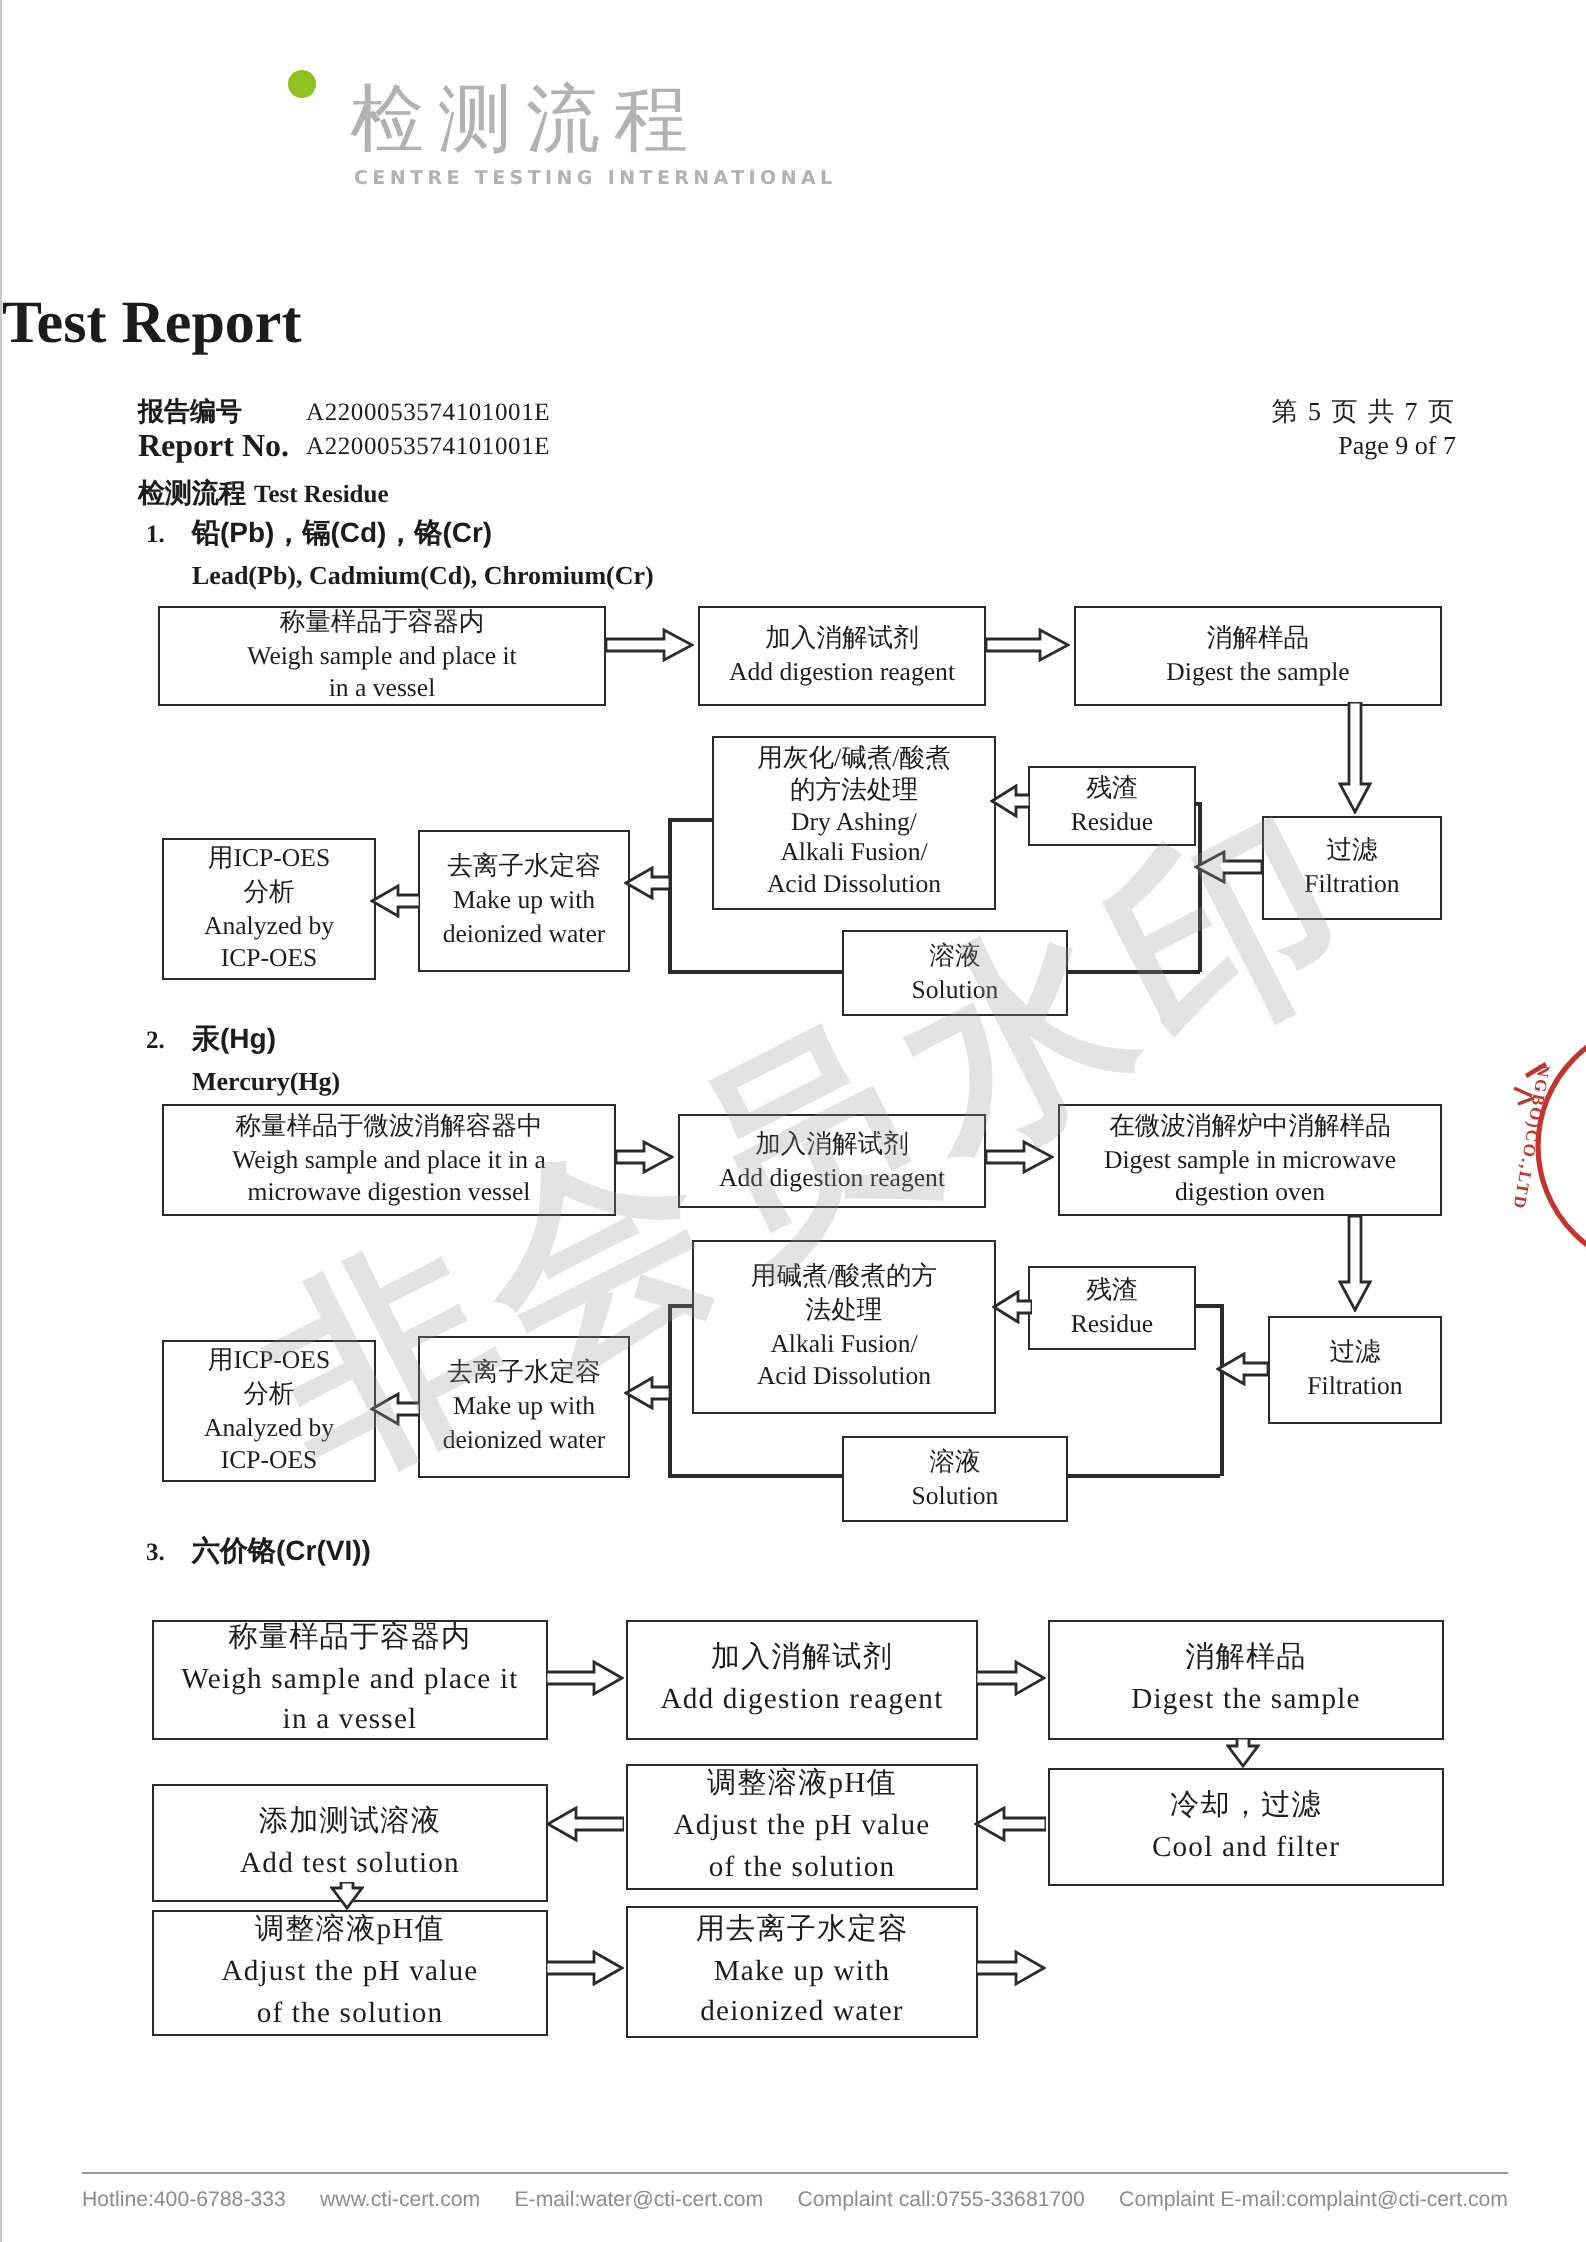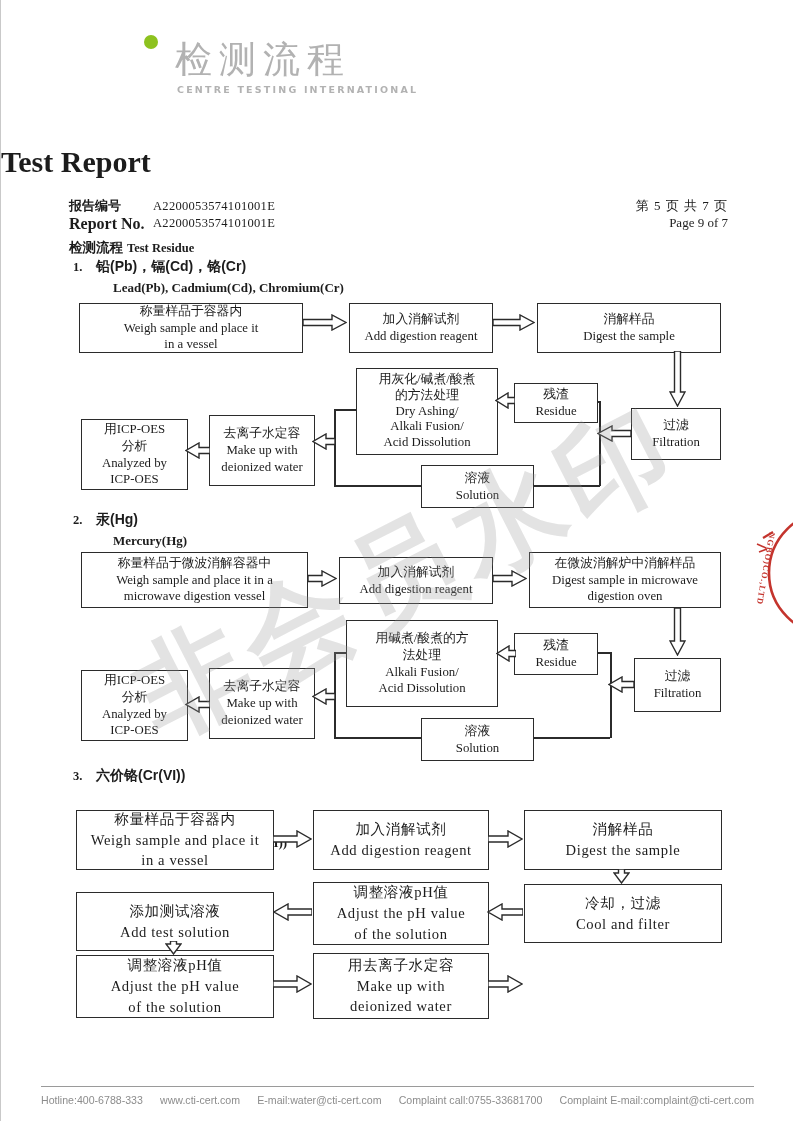--- a/index.html
+++ b/index.html
@@ -27,21 +27,21 @@
     font-family:"Liberation Sans",sans-serif;white-space:nowrap;}
   .meta-label.en{font-family:"Liberation Serif",serif;font-size:16px;}
   .meta-value{position:absolute;left:152px;font-size:12.5px;white-space:nowrap;letter-spacing:.3px;}
   .meta-right{position:absolute;right:66px;text-align:right;font-size:13px;white-space:nowrap;letter-spacing:1px;}
   
   .proc-head{position:absolute;left:68px;top:238px;white-space:nowrap;}
   .proc-head .cn{font-family:"Liberation Sans",sans-serif;font-weight:bold;font-size:13.5px;}
   .proc-head .en{font-family:"Liberation Serif",serif;font-weight:bold;font-size:12.5px;margin-left:4px;}
   .sec-num{position:absolute;left:72px;font-weight:bold;font-size:12.5px;}
   .sec-cn{position:absolute;left:95px;font-family:"Liberation Sans",sans-serif;font-weight:bold;font-size:14px;white-space:nowrap;}
-  .sec-en{position:absolute;left:95px;font-weight:bold;font-size:13px;white-space:nowrap;margin-left:17px;}
+  .sec-en{position:absolute;left:95px;font-weight:bold;font-size:13px;white-space:nowrap;}
   
   .fbox{position:absolute;border:1.5px solid #2b2b2b;background:#fff;
     display:flex;align-items:center;justify-content:center;z-index:3;}
   .btxt{text-align:center;font-size:12.8px;line-height:1.32;white-space:nowrap;}
   .btxt.tight{line-height:1.23;}
   .s3 .btxt{font-size:14.6px;line-height:1.42;letter-spacing:.6px;}
   .hline,.vline{position:absolute;background:#2b2b2b;z-index:1;}
   .hline{height:1.5px;} .vline{width:1.5px;}
   .arr{position:absolute;z-index:4;}
   .arr polygon{fill:#fff;stroke:#2b2b2b;stroke-width:1.4;stroke-linejoin:miter;}

